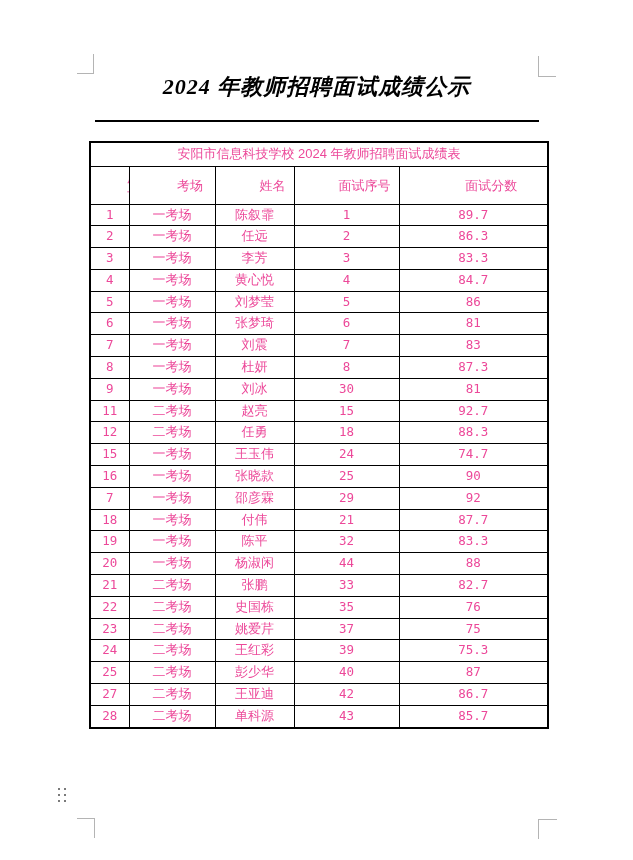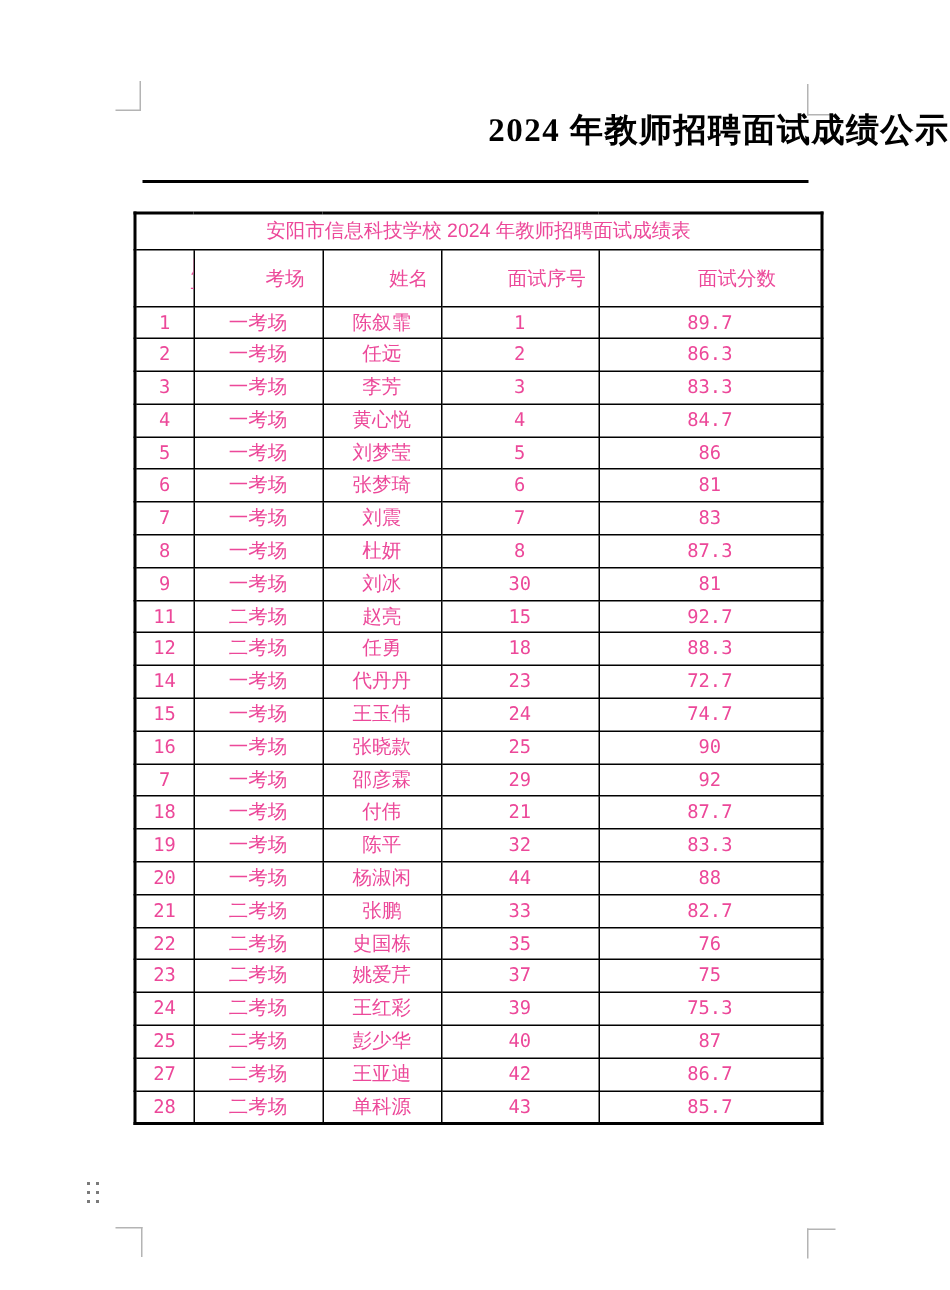--- a/index.html
+++ b/index.html
@@ -12,26 +12,27 @@
     height: 860px;
     background: #ffffff;
     overflow: hidden;
   }
 
   .doc-title {
     position: absolute;
     top: 72px;
     left: 0;
     width: 100%;
-    text-align: right;
+    text-align: center;
     font-family: "Liberation Serif", "DejaVu Serif", serif;
     font-size: 22px;
     font-weight: 700;
     letter-spacing: 1px;
     color: #000;
+    font-style: italic;
   }
 
   .title-divider {
     position: absolute;
     top: 120px;
     left: 95px;
     width: 444px;
     height: 2px;
     background: #000;
   }
@@ -196,27 +197,20 @@
           <td class="c-score">92.7</td>
         </tr>
         <tr>
           <td class="c-no">12</td>
           <td class="c-room">二考场</td>
           <td class="c-name">任勇</td>
           <td class="c-interview_no">18</td>
           <td class="c-score">88.3</td>
         </tr>
         <tr>
-          <td class="c-no">14</td>
-          <td class="c-room">一考场</td>
-          <td class="c-name">代丹丹</td>
-          <td class="c-interview_no">23</td>
-          <td class="c-score">72.7</td>
-        </tr>
-        <tr>
           <td class="c-no">15</td>
           <td class="c-room">一考场</td>
           <td class="c-name">王玉伟</td>
           <td class="c-interview_no">24</td>
           <td class="c-score">74.7</td>
         </tr>
         <tr>
           <td class="c-no">16</td>
           <td class="c-room">一考场</td>
           <td class="c-name">张晓款</td>

